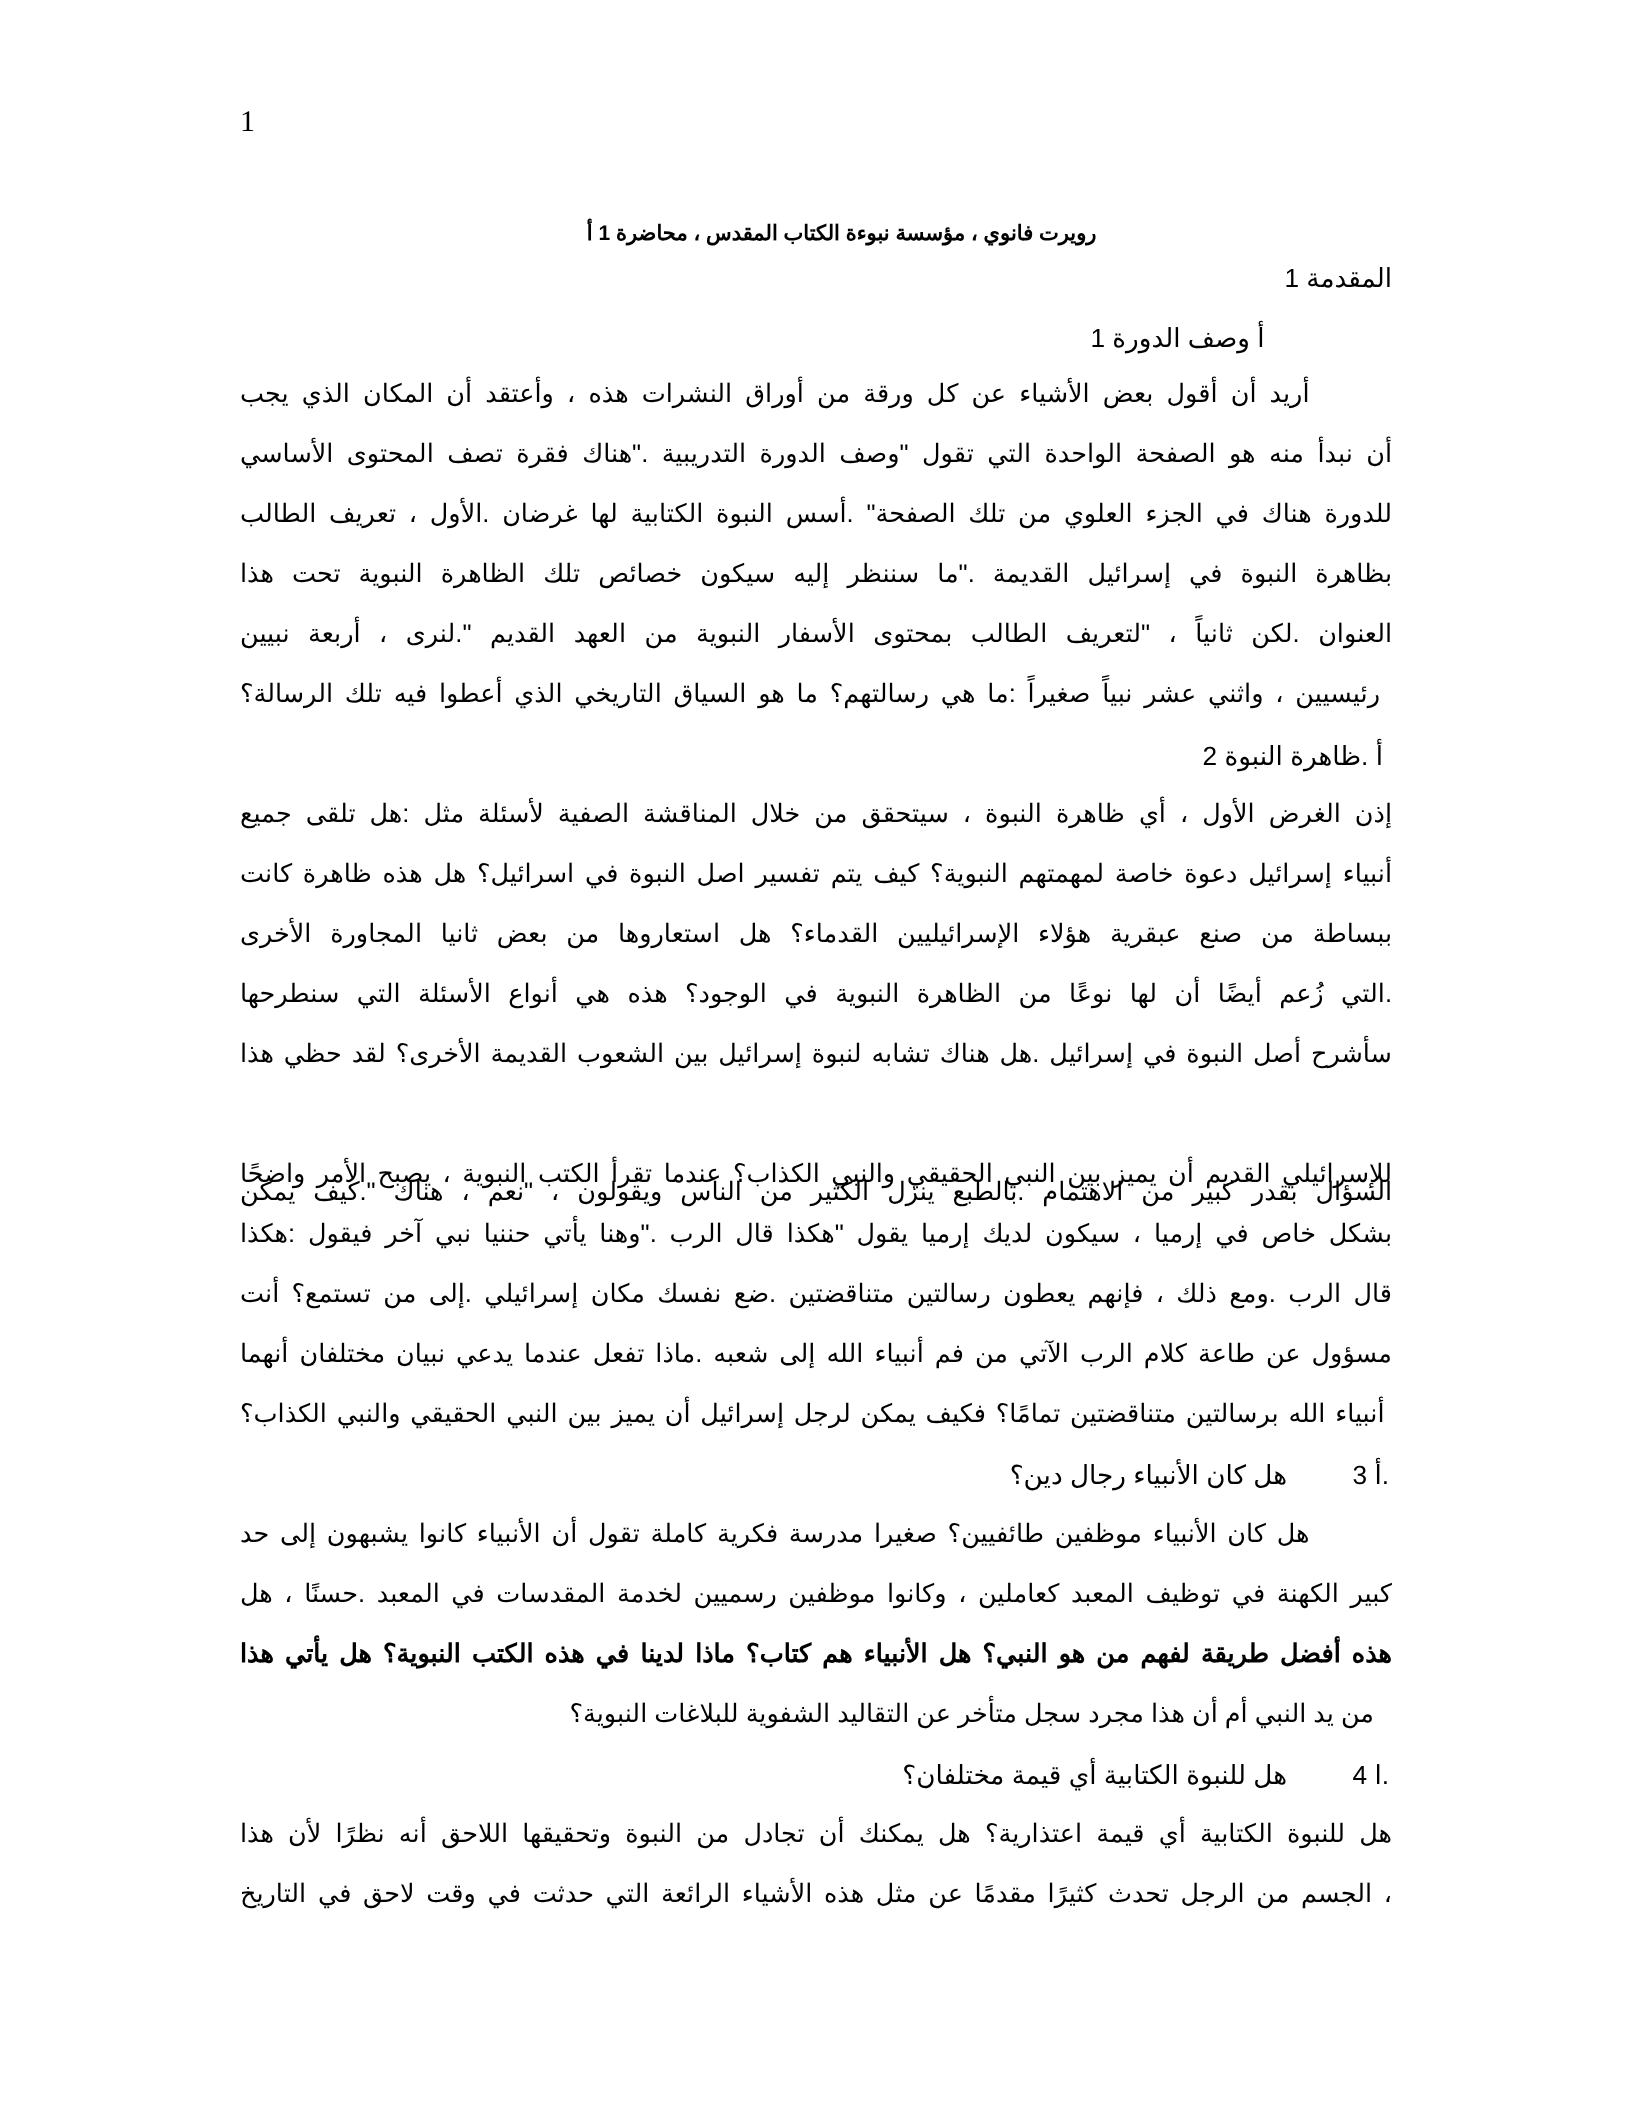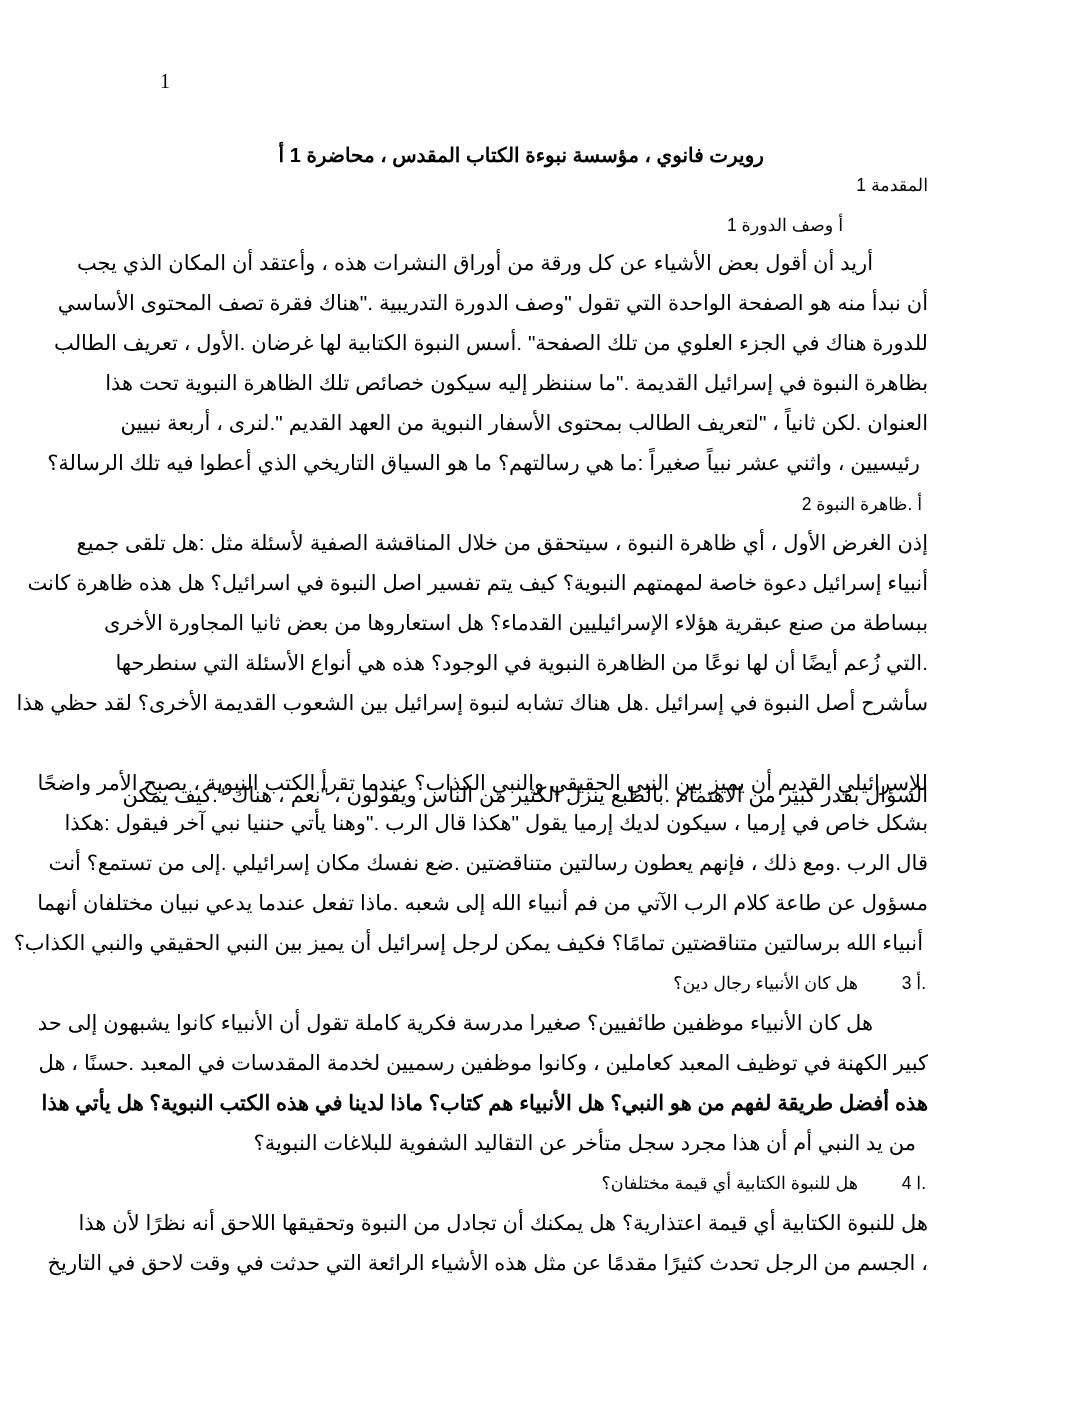--- a/index.html
+++ b/index.html
@@ -25,27 +25,27 @@
       position: absolute;
       left: 0;
       top: 0;
       width: 1088px;
       direction: rtl;
       font-family: "Liberation Sans", sans-serif;
     }
     .line {
       position: absolute;
       white-space: nowrap;
-      font-size: 21px;
+      font-size: 17px;
       line-height: 24px;
     }
     .title {
       font-weight: bold;
-      font-size: 20px;
-      right: 324px;
+      font-size: 14px;
+      right: 357px;
       top: 143px;
     }
     .h {
       font-size: 17.5px;
     }
     .body-line {
       right: 160px;
       width: 768px;
       text-align: justify;
       text-align-last: justify;

